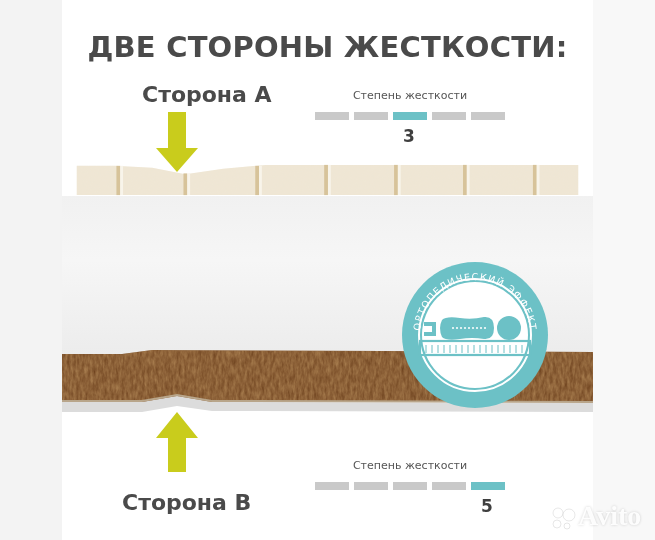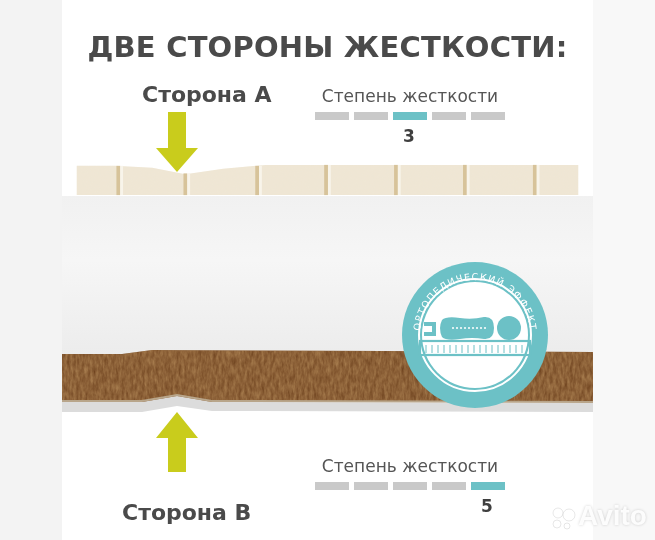--- a/index.html
+++ b/index.html
@@ -19,27 +19,27 @@
     position: absolute; left: 62px; width: 531px; top: 30px;
     text-align: center; font-size: 29px; font-weight: bold;
     color: #4a4a4a; letter-spacing: 0.2px;
     font-family: "DejaVu Sans", sans-serif;
   }
   .side-label {
     position: absolute; font-size: 22px; font-weight: bold; color: #4a4a4a;
     font-family: "DejaVu Sans", sans-serif;
   }
   .side-a-label { left: 122px; top: 82px; margin-left: 20px; }
-  .side-b-label { left: 122px; top: 500px; }
+  .side-b-label { left: 122px; top: 490px; }
 
   .rating { position: absolute; left: 315px; width: 190px; }
   .rating-a { top: 86px; }
   .rating-b { top: 456px; }
   .rating-label {
-    display: block; text-align: center; font-size: 17px; color: #555555;
+    display: block; text-align: center; font-size: 11px; color: #555555;
     font-family: "DejaVu Sans", sans-serif; height: 20px; line-height: 20px;
   }
   .rating-bars { display: flex; gap: 5px; margin-top: 6px; }
   .rating-bar { width: 34px; height: 8px; background: #c9c9c9; }
   .rating-bar.active { background: #6cc1c6; }
   .rating-value {
     position: absolute; font-size: 17px; font-weight: bold; color: #3f3f3f;
     font-family: "DejaVu Sans", sans-serif; top: 40px;
   }
 
@@ -54,21 +54,21 @@
 
   .arrow { position: absolute; }
   .arrow-a { left: 156px; top: 112px; }
   .arrow-b { left: 156px; top: 412px; }
 
   .badge { position: absolute; left: 400px; top: 260px; width: 150px; height: 150px; }
 
   .watermark {
     position: absolute; left: 548px; top: 501px; font-size: 28px; font-weight: bold;
     color: rgba(255,255,255,0.92); text-shadow: 0 0 3px rgba(0,0,0,0.18);
-    font-family: Liberation Sans, sans-serif;
+    font-family: Liberation Serif, serif;
   }
   .watermark-dots { position: absolute; left: 550px; top: 506px; }
   .watermark-text { position: absolute; left: 578px; top: 500px; }
 </style>
 </head>
 <body>
 
 <div class="side-strip-left"></div>
 <div class="side-strip-right"></div>
 <div class="frame"></div>

